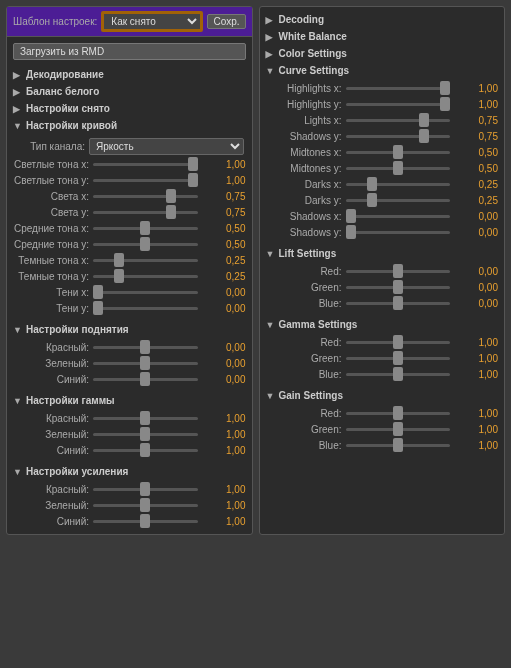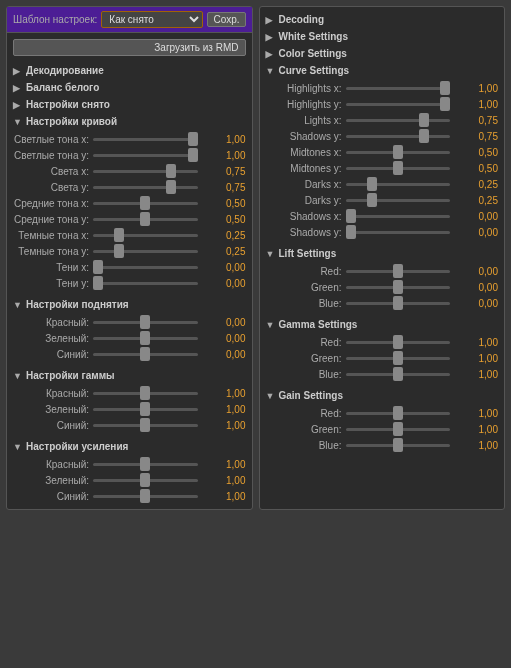--- a/index.html
+++ b/index.html
@@ -36,21 +36,21 @@
       align-items: center;
       gap: 4px;
       flex-wrap: wrap;
     }
     .panel-header label {
       color: #aaa;
       font-size: 10px;
     }
     .preset-select {
       background: #444;
-      border: 1px solid #a16207;
+      border: 3px solid #a16207;
       color: #ddd;
       font-size: 10px;
       padding: 1px 3px;
       border-radius: 2px;
       flex: 1;
       min-width: 0;
     }
     .save-btn {
       background: #555;
       border: 1px solid #777;
@@ -63,21 +63,21 @@
     }
     .load-btn {
       background: #555;
       border: 1px solid #777;
       color: #ddd;
       font-size: 10px;
       padding: 2px 6px;
       border-radius: 2px;
       cursor: pointer;
       width: 100%;
-      text-align: right;
+      text-align: left;
       margin: 4px 0 2px 0;
     }
     .section-header {
       display: flex;
       align-items: center;
       padding: 3px 6px;
       cursor: pointer;
       color: #ccc;
       font-size: 10px;
       font-weight: bold;
@@ -189,20 +189,26 @@
     <div class="section-header">
       <span class="arrow">▶</span>
       <span>Настройки снято</span>
     </div>
 
     <div class="section-header">
       <span class="arrow">▼</span>
       <span>Настройки кривой</span>
     </div>
     <div class="section-content">
+      <div class="channel-row">
+        <span class="channel-label">Тип канала:</span>
+        <select class="channel-select">
+          <option>Яркость</option>
+        </select>
+      </div>
       <div id="left-curve-rows">
           <div class="row">
     <span class="row-label">Светлые тона x:</span>
     <div class="slider-container">
       <div class="slider-track">
         <div class="slider-thumb" style="left:calc(100% - 10px);"></div>
       </div>
     </div>
     <span class="row-value" style="color:#e8a030;">1,00</span>
   </div>
@@ -400,21 +406,21 @@
   </div>
 
   <div class="panel">
 
     <div class="section-header" style="margin-top:4px;">
       <span class="arrow">▶</span>
       <span>Decoding</span>
     </div>
     <div class="section-header">
       <span class="arrow">▶</span>
-      <span>White Settings</span>
+      <span>White Balance</span>
     </div>
     <div class="section-header">
       <span class="arrow">▶</span>
       <span>Color Settings</span>
     </div>
 
     <div class="section-header">
       <span class="arrow">▼</span>
       <span>Curve Settings</span>
     </div>

